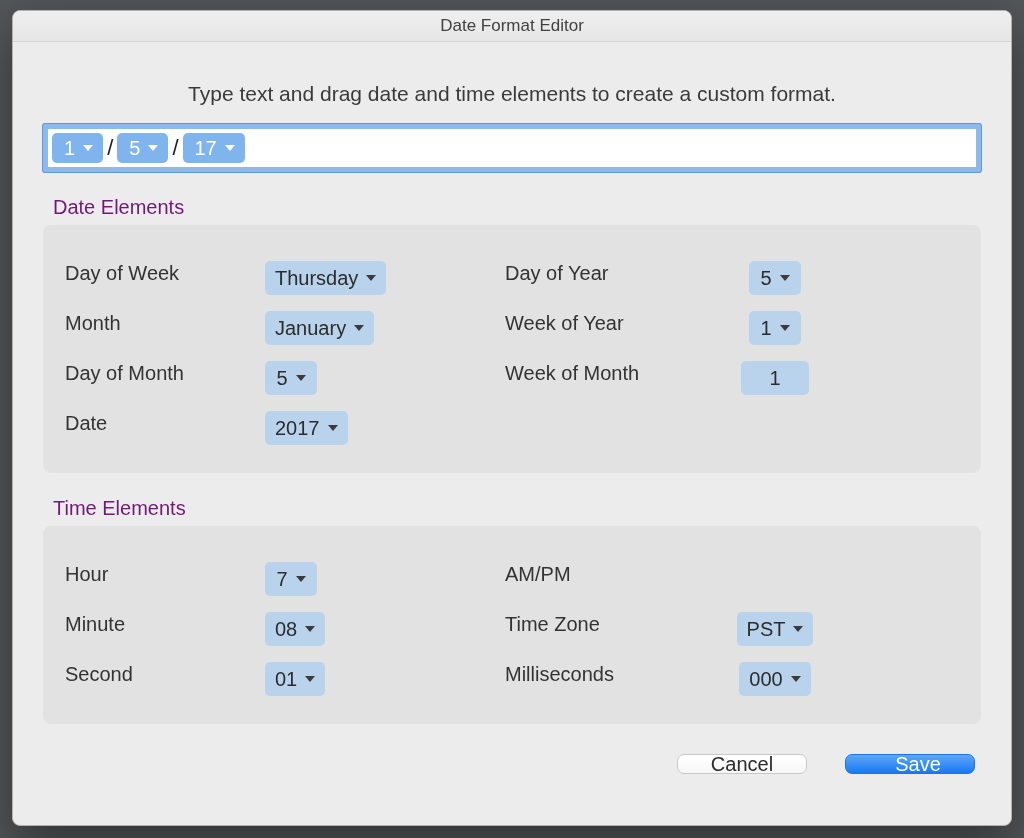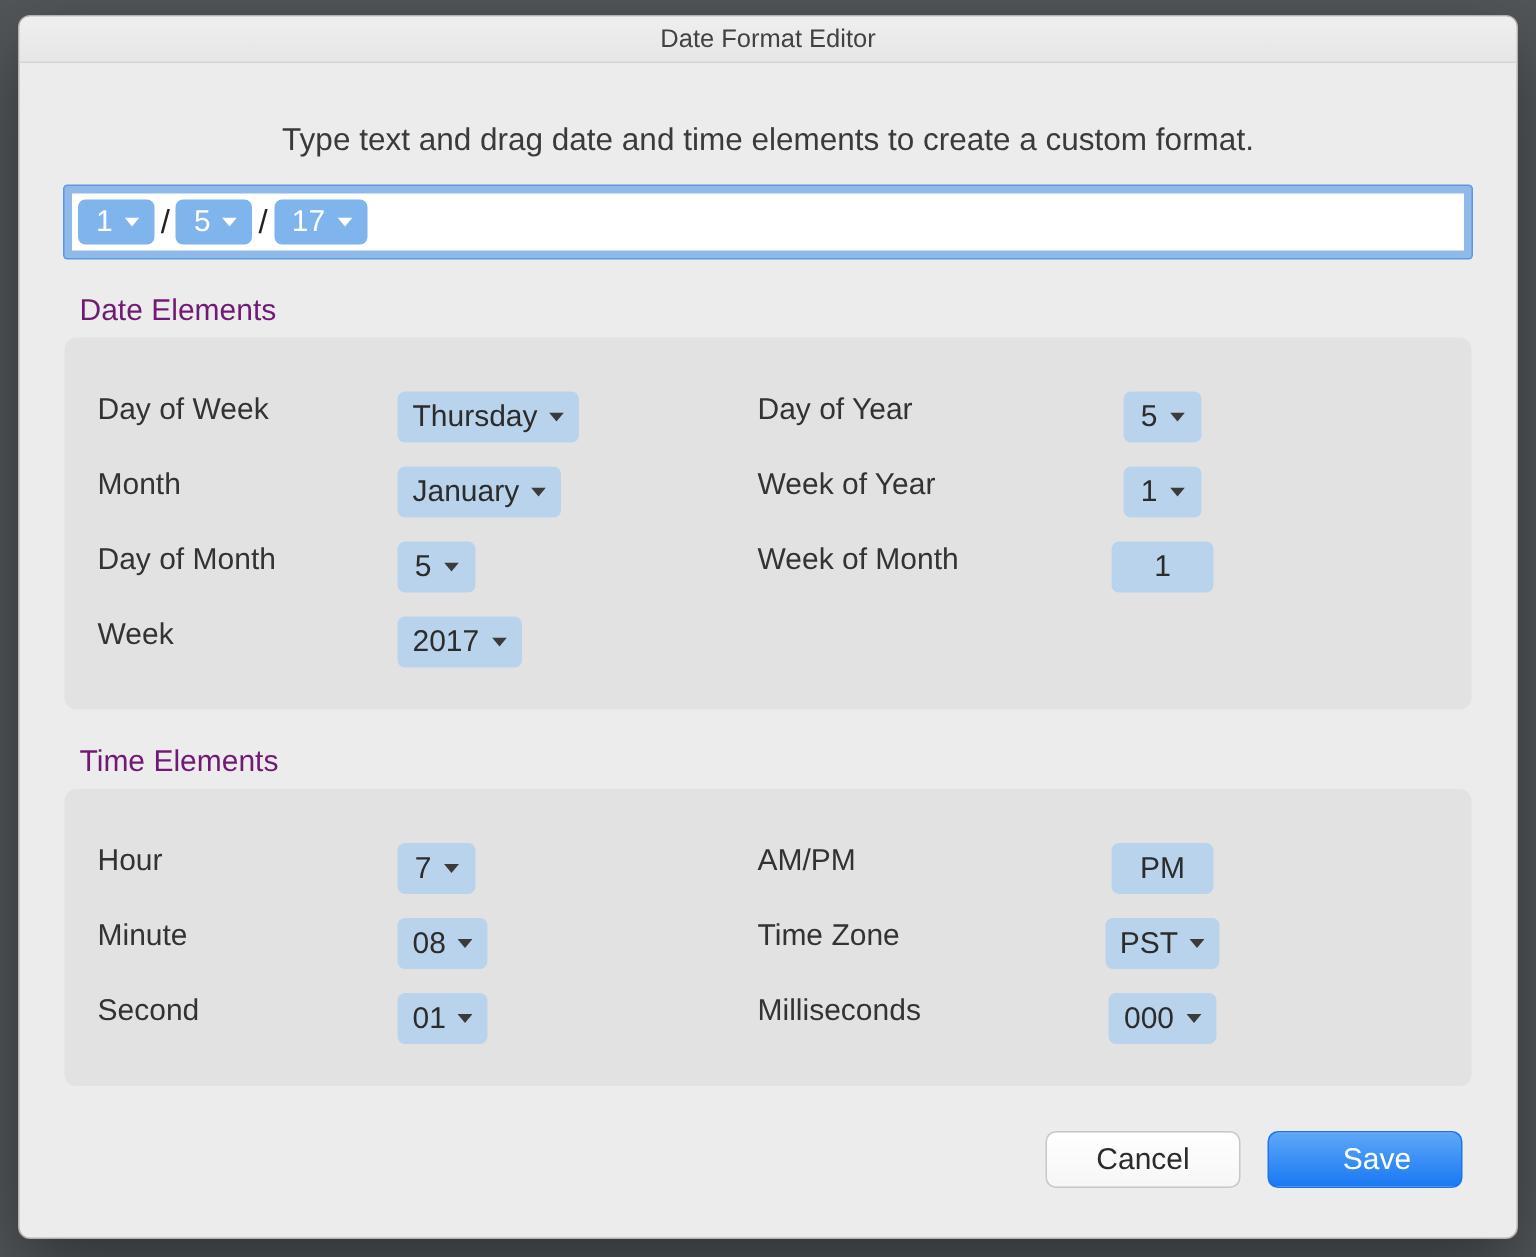--- a/index.html
+++ b/index.html
@@ -134,28 +134,29 @@
   }
   .pill.noarrow { padding: 0 18px; }
   .buttons {
     display:flex;
     justify-content: flex-end;
     gap: 18px;
     margin-top: 30px;
     padding-right: 6px;
   }
   .btn {
-    height: 38px;
+    height: 20px;
     min-width: 130px;
     border-radius: 7px;
     font-size: 20px;
     display:inline-flex;
     align-items:center;
     justify-content:center;
     box-sizing:border-box;
+    margin-left:20px;
   }
   .btn-default {
     background: linear-gradient(#ffffff,#f6f6f6);
     border: 1px solid #c8c8c8;
     color:#2b2b2b;
   }
   .btn-primary {
     background: linear-gradient(#5fa7f8,#1879f3);
     border: 1px solid #1e74e6;
     color: #fff;
@@ -283,21 +284,21 @@
           </div>
         <div class="rval">
           <span class="pill noarrow">
             <span>1</span>
           </span>
         </div>
       </div>
 
       <div class="row">
         <div class="lcol">
-            <span class="label">Week</span>
+            <span class="label">Date</span>
           </div>
         <div class="lval">
           <span class="pill">
             <span>2017</span>
             <span class="arrow">
                 <svg width="10" height="7" viewBox="0 0 10 7">
                   <path d="M0 0 L5 6 L10 0 Z" fill="#3b3b3b"></path>
                 </svg>
               </span>
           </span>
@@ -320,25 +321,20 @@
                 <svg width="10" height="7" viewBox="0 0 10 7">
                   <path d="M0 0 L5 6 L10 0 Z" fill="#3b3b3b"></path>
                 </svg>
               </span>
           </span>
         </div>
         <div style="flex:0 0 60px"></div>
         <div class="rcol">
             <span class="label">AM/PM</span>
           </div>
-        <div class="rval">
-          <span class="pill noarrow">
-            <span>PM</span>
-          </span>
-        </div>
       </div>
 
       <div class="row">
         <div class="lcol">
             <span class="label">Minute</span>
           </div>
         <div class="lval">
           <span class="pill">
             <span>08</span>
             <span class="arrow">

